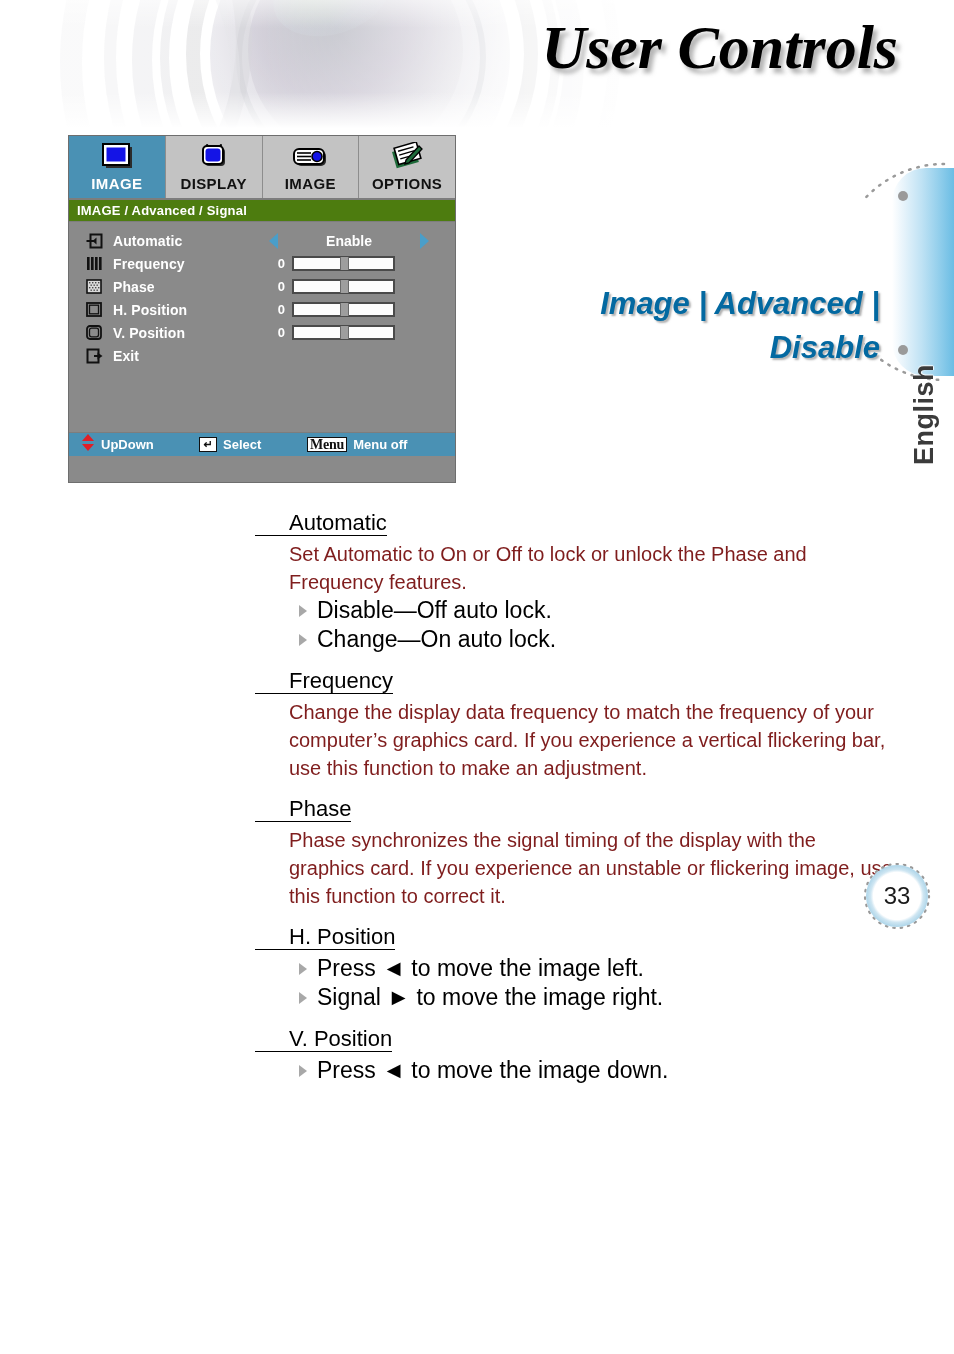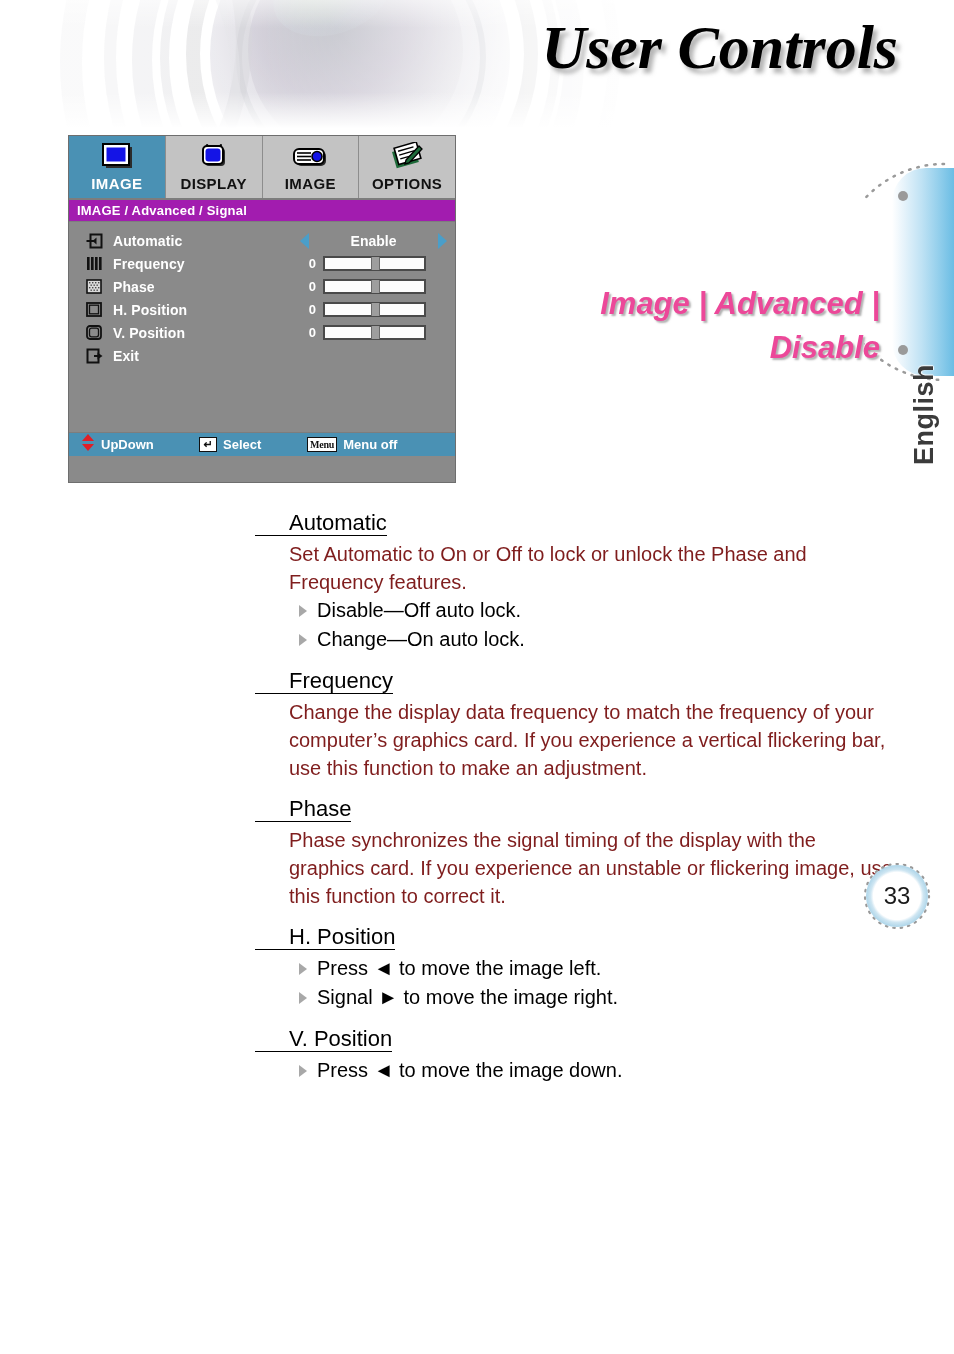--- a/index.html
+++ b/index.html
@@ -126,39 +126,39 @@
   .osd-tab:last-child { border-right: none; }
   .osd-tab.active { background: #4a91b4; }
   .osd-tab .tabicon { height: 34px; display: flex; align-items: center; justify-content: center; }
   .osd-tab .tablabel {
     font-size: 15px; font-weight: bold; color: #111; letter-spacing: 0.4px;
     line-height: 20px;
   }
   .osd-tab.active .tablabel { color: #ffffff; }
 
   .osd-titlebar {
-    height: 22px; background: #a21caf;
+    height: 22px; background: #4d7c0f;
     display: flex; align-items: center;
     padding-left: 8px;
     font-size: 13px; font-weight: bold; color: #ffffff;
     letter-spacing: 0.2px;
     border-bottom: 1px solid #7d7d7d;
   }
   .osd-body { position: relative; height: 234px; background: #8a8a8a; padding-top: 7px; }
   .osd-row {
     display: flex; align-items: center; height: 23px; padding-left: 14px;
     position: relative;
   }
   .osd-row .rowicon { width: 22px; display: flex; align-items: center; justify-content: center; }
   .osd-row .rowlabel {
     margin-left: 8px; font-size: 14px; font-weight: bold; color: #ffffff;
     letter-spacing: 0.1px; white-space: nowrap;
   }
   .osd-value-wrap {
-    position: absolute; left: 231px; right: 8px; top: 0; height: 23px;
+    position: absolute; left: 200px; right: 8px; top: 0; height: 23px;
     display: flex; align-items: center;
   }
   .osd-enum {
     display: flex; align-items: center; justify-content: space-between; width: 160px;
   }
   .osd-enum .enumtext {
     flex: 1; text-align: center;
     font-size: 14px; font-weight: bold; color: #ffffff;
   }
   .arrow-l, .arrow-r { width: 0; height: 0; }
@@ -188,28 +188,28 @@
     font-size: 13px; font-weight: bold; color: #ffffff; margin-left: 6px; white-space: nowrap;
   }
   .fi1 { margin-left: 12px; width: 118px; }
   .fi2 { width: 108px; }
   .keybox {
     display: inline-flex; align-items: center; justify-content: center;
     background: #ffffff; border: 1px solid #111; color: #111;
     height: 15px; min-width: 18px; padding: 0 2px;
     font-size: 11px; font-weight: bold; line-height: 1;
   }
-  .keybox.menu { font-size: 10px; letter-spacing: -0.2px; min-width: 30px; font-family: "Liberation Serif", serif; }
+  .keybox.menu { font-size: 14px; letter-spacing: -0.2px; min-width: 30px; font-family: "Liberation Serif", serif; }
 
   
   .caption {
     position: absolute; left: 470px; top: 282px; width: 410px;
     text-align: right;
     font-size: 31px; font-weight: bold; font-style: italic;
-    color: #ec4899; line-height: 44px;
+    color: #0369a1; line-height: 44px;
     text-shadow: 2px 2px 2px rgba(150,150,150,0.75);
   }
 
   
   .content { position: absolute; left: 255px; top: 508px; width: 650px; }
   .sect { margin-bottom: 2px; }
   .sect-head {
     position: relative;
     font-size: 22px; color: #000; line-height: 30px;
     padding-left: 34px; margin-bottom: 2px;
@@ -219,21 +219,21 @@
     content: ""; position: absolute; left: 0; right: 0; bottom: 2px;
     height: 1.5px; background: #000;
   }
   .sect-head-wrap { display: block; }
   .para {
     font-size: 20px; color: #7f1d1d; line-height: 28px;
     padding-left: 34px; max-width: 640px;
   }
   .bullets { margin: 0; padding: 0; list-style: none; }
   .bullets li {
-    position: relative; font-size: 20px; color: #000; line-height: 29px;
+    position: relative; font-size: 23px; color: #000; line-height: 29px;
     padding-left: 62px;
   }
   .bullets li .tri {
     position: absolute; left: 44px; top: 9px;
     width: 0; height: 0;
     border-top: 6px solid transparent; border-bottom: 6px solid transparent;
     border-left: 8px solid #a8a8a8;
   }
   .sect-spacer { height: 10px; }
 

